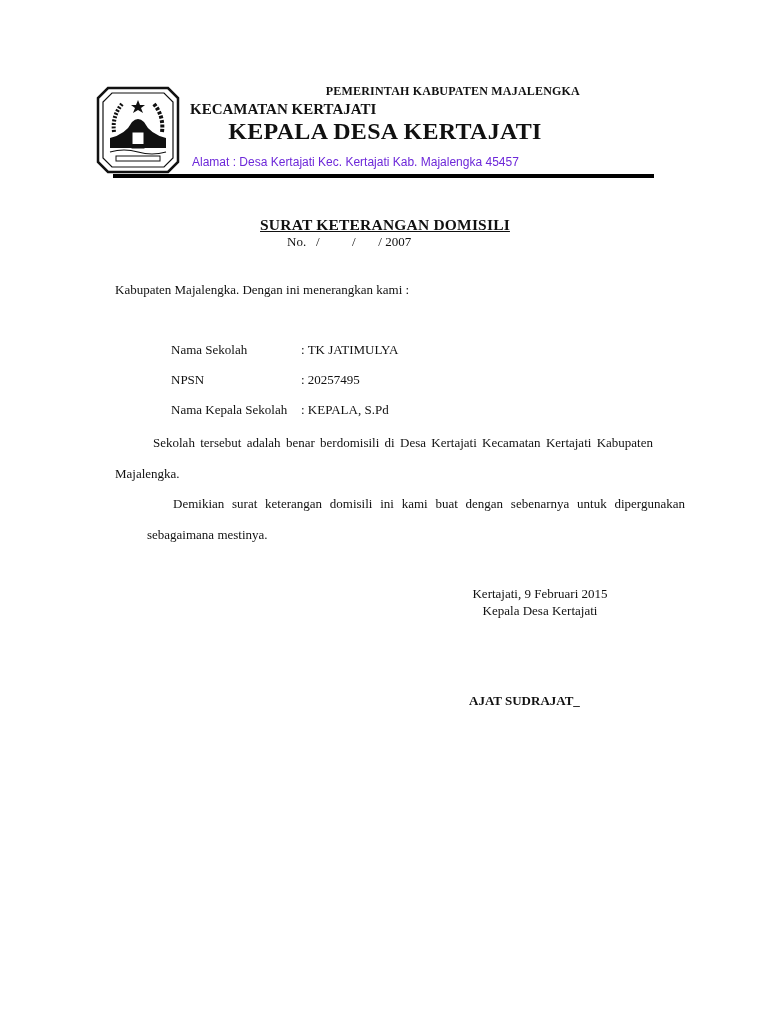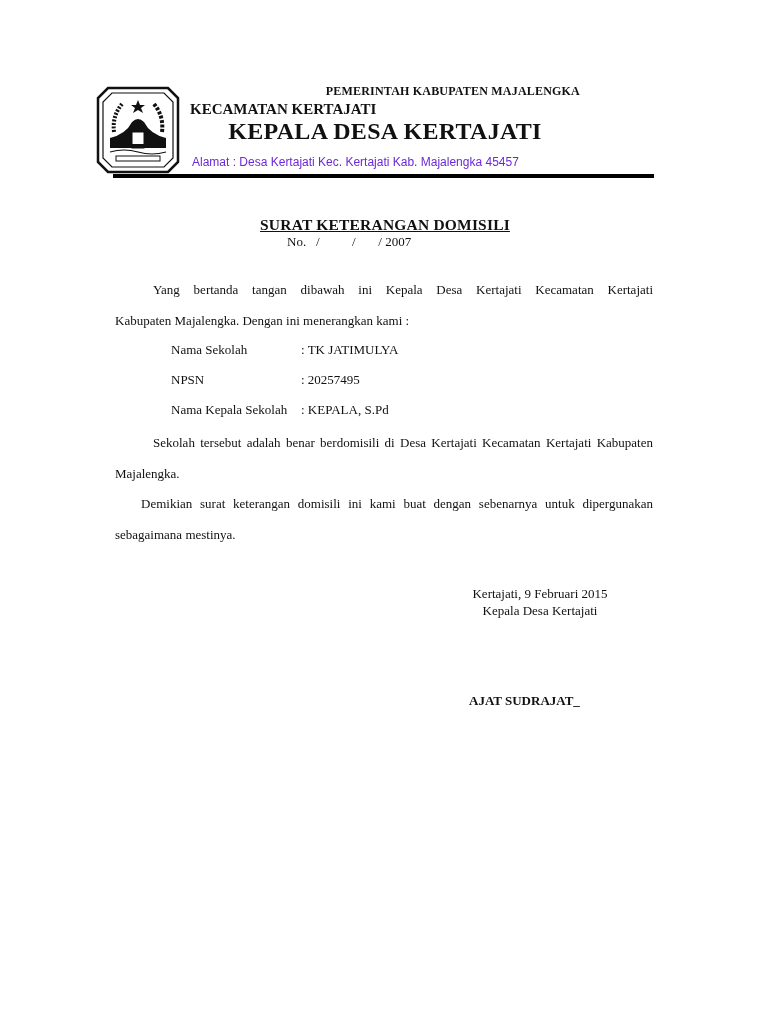--- a/index.html
+++ b/index.html
@@ -8,21 +8,21 @@
   .logo { left:96px; top:86px; width:84px; height:88px; }
   .kop1 { left:190px; top:84px; width:390px; text-align:right; font-weight:bold; font-size:12px; letter-spacing:0.2px; }
   .kop2 { left:190px; top:101px; width:390px; text-align:left; font-weight:bold; font-size:15px; }
   .kop3 { left:190px; top:118px; width:390px; text-align:center; font-weight:bold; font-size:24px; letter-spacing:0.3px; }
   .kop4 { left:192px; top:155px; font-family:"Liberation Sans", sans-serif; font-size:12px; color:#6d28d9; }
   .rule { left:113px; top:174px; width:541px; height:4px; background:#000; }
   .title { left:230px; top:216px; width:310px; text-align:center; font-weight:bold; font-size:15.5px; text-decoration:underline; letter-spacing:0.2px; }
   .nomor { left:287px; top:234px; font-size:13px; white-space:pre; }
   .para { left:115px; width:538px; font-size:13px; line-height:31px; text-align:justify; }
   .indent { text-indent:38px; }
-  .indent2 { text-indent:26px; }
+  .indent2 { text-indent:26px;margin-left:32px; }
   .field-label { left:139px; font-size:13px;margin-left:32px; }
   .field-value { left:301px; font-size:13px; }
   .sig { left:440px; width:200px; text-align:center; font-size:13px; }
   .signame { left:469px; top:693px; font-weight:bold; font-size:13px; }
 </style>
 </head>
 <body>
 
 <div class="abs logo">
   <svg width="84" height="88" viewBox="0 0 84 88">
@@ -42,21 +42,20 @@
 <div class="abs kop1">PEMERINTAH KABUPATEN MAJALENGKA</div>
 <div class="abs kop2">KECAMATAN KERTAJATI</div>
 <div class="abs kop3">KEPALA DESA KERTAJATI</div>
 <div class="abs kop4">Alamat : Desa Kertajati Kec. Kertajati Kab. Majalengka 45457</div>
 <div class="abs rule"></div>
 
 <div class="abs title">SURAT KETERANGAN DOMISILI</div>
 <div class="abs nomor">No.   /          /       / 2007</div>
 
 <div class="abs para" style="top:274px;">
-  <div class="indent" style="text-align:justify; text-align-last:justify;">Yang bertanda tangan dibawah ini Kepala Desa Kertajati Kecamatan Kertajati</div>
   <div>Kabupaten Majalengka. Dengan ini menerangkan kami :</div>
 </div>
 
 <div class="abs field-label" style="top:342px;">Nama Sekolah</div>
 <div class="abs field-value" style="top:342px;">: TK JATIMULYA</div>
 <div class="abs field-label" style="top:372px;">NPSN</div>
 <div class="abs field-value" style="top:372px;">: 20257495</div>
 <div class="abs field-label" style="top:402px;">Nama Kepala Sekolah</div>
 <div class="abs field-value" style="top:402px;">: KEPALA, S.Pd</div>
 

